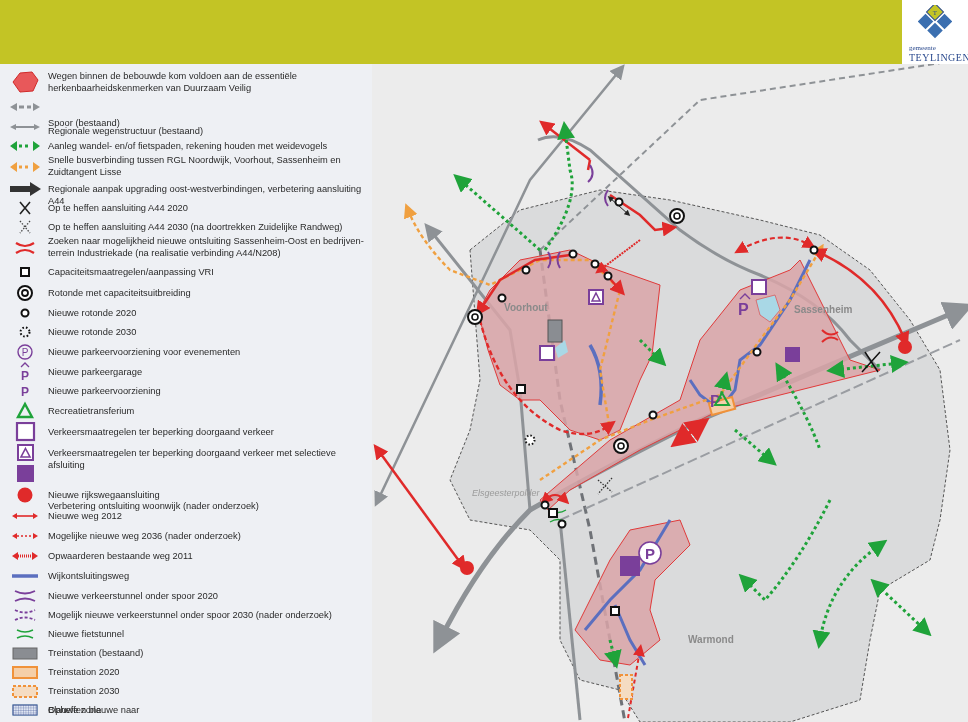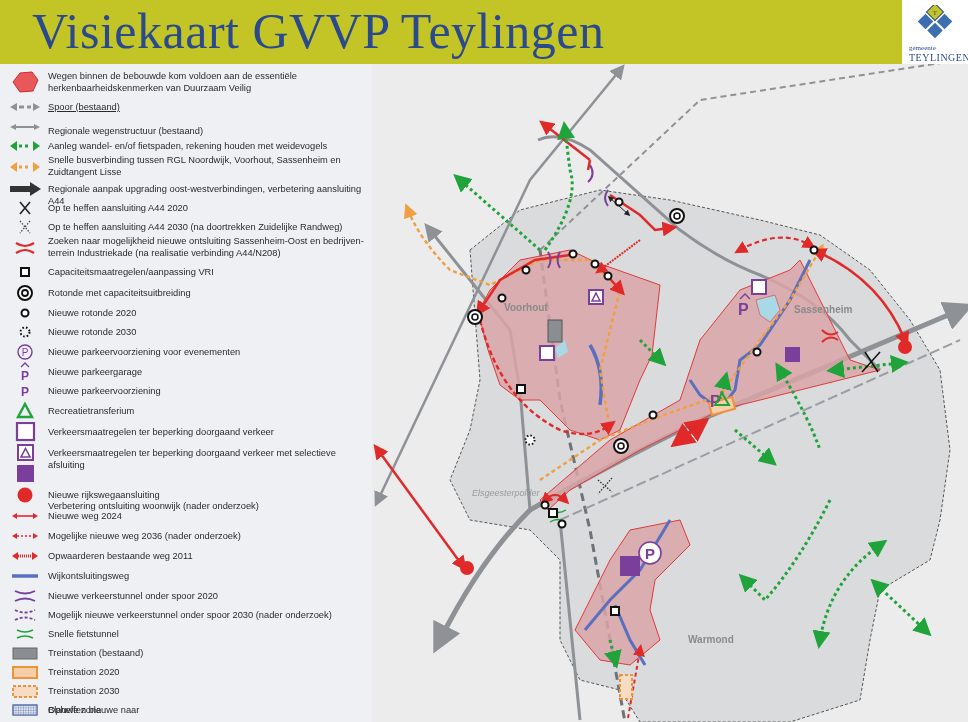--- a/index.html
+++ b/index.html
@@ -38,21 +38,20 @@
 
   .map { position: absolute; left: 372px; top: 64px; width: 596px; height: 658px; background: #e9eaeb; overflow: hidden; }
   .map svg { position: absolute; left: 0; top: 0; }
   .place { position: absolute; font-size: 10px; color: #8a8a8a; font-weight: bold; }
   .place.it { font-style: italic; font-weight: normal; font-size: 9px; color: #9a9a9a; }
 </style>
 </head>
 <body>
 
 <div class="header">
-  <div class="title">Visiekaart GVVP Teylingen</div>
 </div>
 <div class="logo">
   <svg width="34" height="38" viewBox="0 0 34 38">
     <rect x="11" y="1" width="12" height="12" transform="rotate(45 17 7)" fill="#c3c425" stroke="#2b4a8e" stroke-width="1"></rect>
     <text x="17" y="10" font-size="7" text-anchor="middle" fill="#2b4a8e" font-family="Liberation Serif, serif">T</text>
     <rect x="2" y="11" width="11" height="11" transform="rotate(45 7.5 16.5)" fill="#3b6fb0"></rect>
     <rect x="21" y="11" width="11" height="11" transform="rotate(45 26.5 16.5)" fill="#3b6fb0"></rect>
     <rect x="11.5" y="20" width="11" height="11" transform="rotate(45 17 25.5)" fill="#3b6fb0"></rect>
   </svg>
   <div class="g1">gemeente</div>
@@ -70,21 +69,21 @@
     <div class="leg-text" style="top:2px;">Wegen binnen de bebouwde kom voldoen aan de essentiële herkenbaarheidskenmerken van Duurzaam Veilig</div>
   </div>
 
   <div class="leg-item" style="top:33px;">
     <div class="leg-sym">
         <svg width="34" height="20">
           <path d="M2 10 L9 6 L9 14 Z M32 10 L25 6 L25 14 Z" fill="#8e9296"></path>
           <line x1="11" y1="10" x2="23" y2="10" stroke="#8e9296" stroke-width="3" stroke-dasharray="5 3"></line>
         </svg>
       </div>
-    <div class="leg-text" style="top:4px;text-decoration:underline;">Spoor (bestaand)</div>
+    <div class="leg-text" style="top:20px;">Spoor (bestaand)</div>
   </div>
 
   <div class="leg-item" style="top:53px;">
     <div class="leg-sym">
         <svg width="34" height="20">
           <path d="M2 10 L8 7 L8 13 Z M32 10 L26 7 L26 13 Z" fill="#8e9296"></path>
           <line x1="8" y1="10" x2="26" y2="10" stroke="#8e9296" stroke-width="2"></line>
         </svg>
       </div>
     <div class="leg-text" style="top:8px;">Regionale wegenstructuur (bestaand)</div>
@@ -259,21 +258,21 @@
     <div class="leg-text" style="top:4px;">Nieuwe rijkswegaansluiting</div>
   </div>
 
   <div class="leg-item" style="top:442px;">
     <div class="leg-sym">
         <svg width="34" height="20">
           <path d="M4 10 L9 7 L9 13 Z M30 10 L25 7 L25 13 Z" fill="#e02a2a"></path>
           <line x1="9" y1="10" x2="25" y2="10" stroke="#e02a2a" stroke-width="1.6"></line>
         </svg>
       </div>
-    <div class="leg-text" style="top:4px;">Nieuwe weg 2024</div>
+    <div class="leg-text" style="top:4px;">Nieuwe weg 2012</div>
   </div>
 
   <div class="leg-item" style="top:462px;">
     <div class="leg-sym">
         <svg width="34" height="20">
           <path d="M4 10 L9 7 L9 13 Z M30 10 L25 7 L25 13 Z" fill="#e02a2a"></path>
           <line x1="9" y1="10" x2="25" y2="10" stroke="#e02a2a" stroke-width="1.6" stroke-dasharray="2 2"></line>
         </svg>
       </div>
     <div class="leg-text" style="top:4px;">Mogelijke nieuwe weg 2036 (nader onderzoek)</div>
@@ -315,21 +314,21 @@
       </div>
     <div class="leg-text" style="top:4px;">Mogelijk nieuwe verkeerstunnel onder spoor 2030 (nader onderzoek)</div>
   </div>
 
   <div class="leg-item" style="top:560px;">
     <div class="leg-sym">
         <svg width="34" height="20">
           <path d="M9 6 Q17 10 25 6 M9 14 Q17 10 25 14" stroke="#1fa33a" stroke-width="1.4" fill="none"></path>
         </svg>
       </div>
-    <div class="leg-text" style="top:4px;">Snelle fietstunnel</div>
+    <div class="leg-text" style="top:4px;">Nieuwe fietstunnel</div>
   </div>
 
   <div class="leg-item" style="top:579px;">
     <div class="leg-sym">
         <svg width="34" height="20">
           <rect x="5" y="5" width="24" height="11" fill="#8a8d92" stroke="#666"></rect>
         </svg>
       </div>
     <div class="leg-text" style="top:4px;">Treinstation (bestaand)</div>
   </div>

